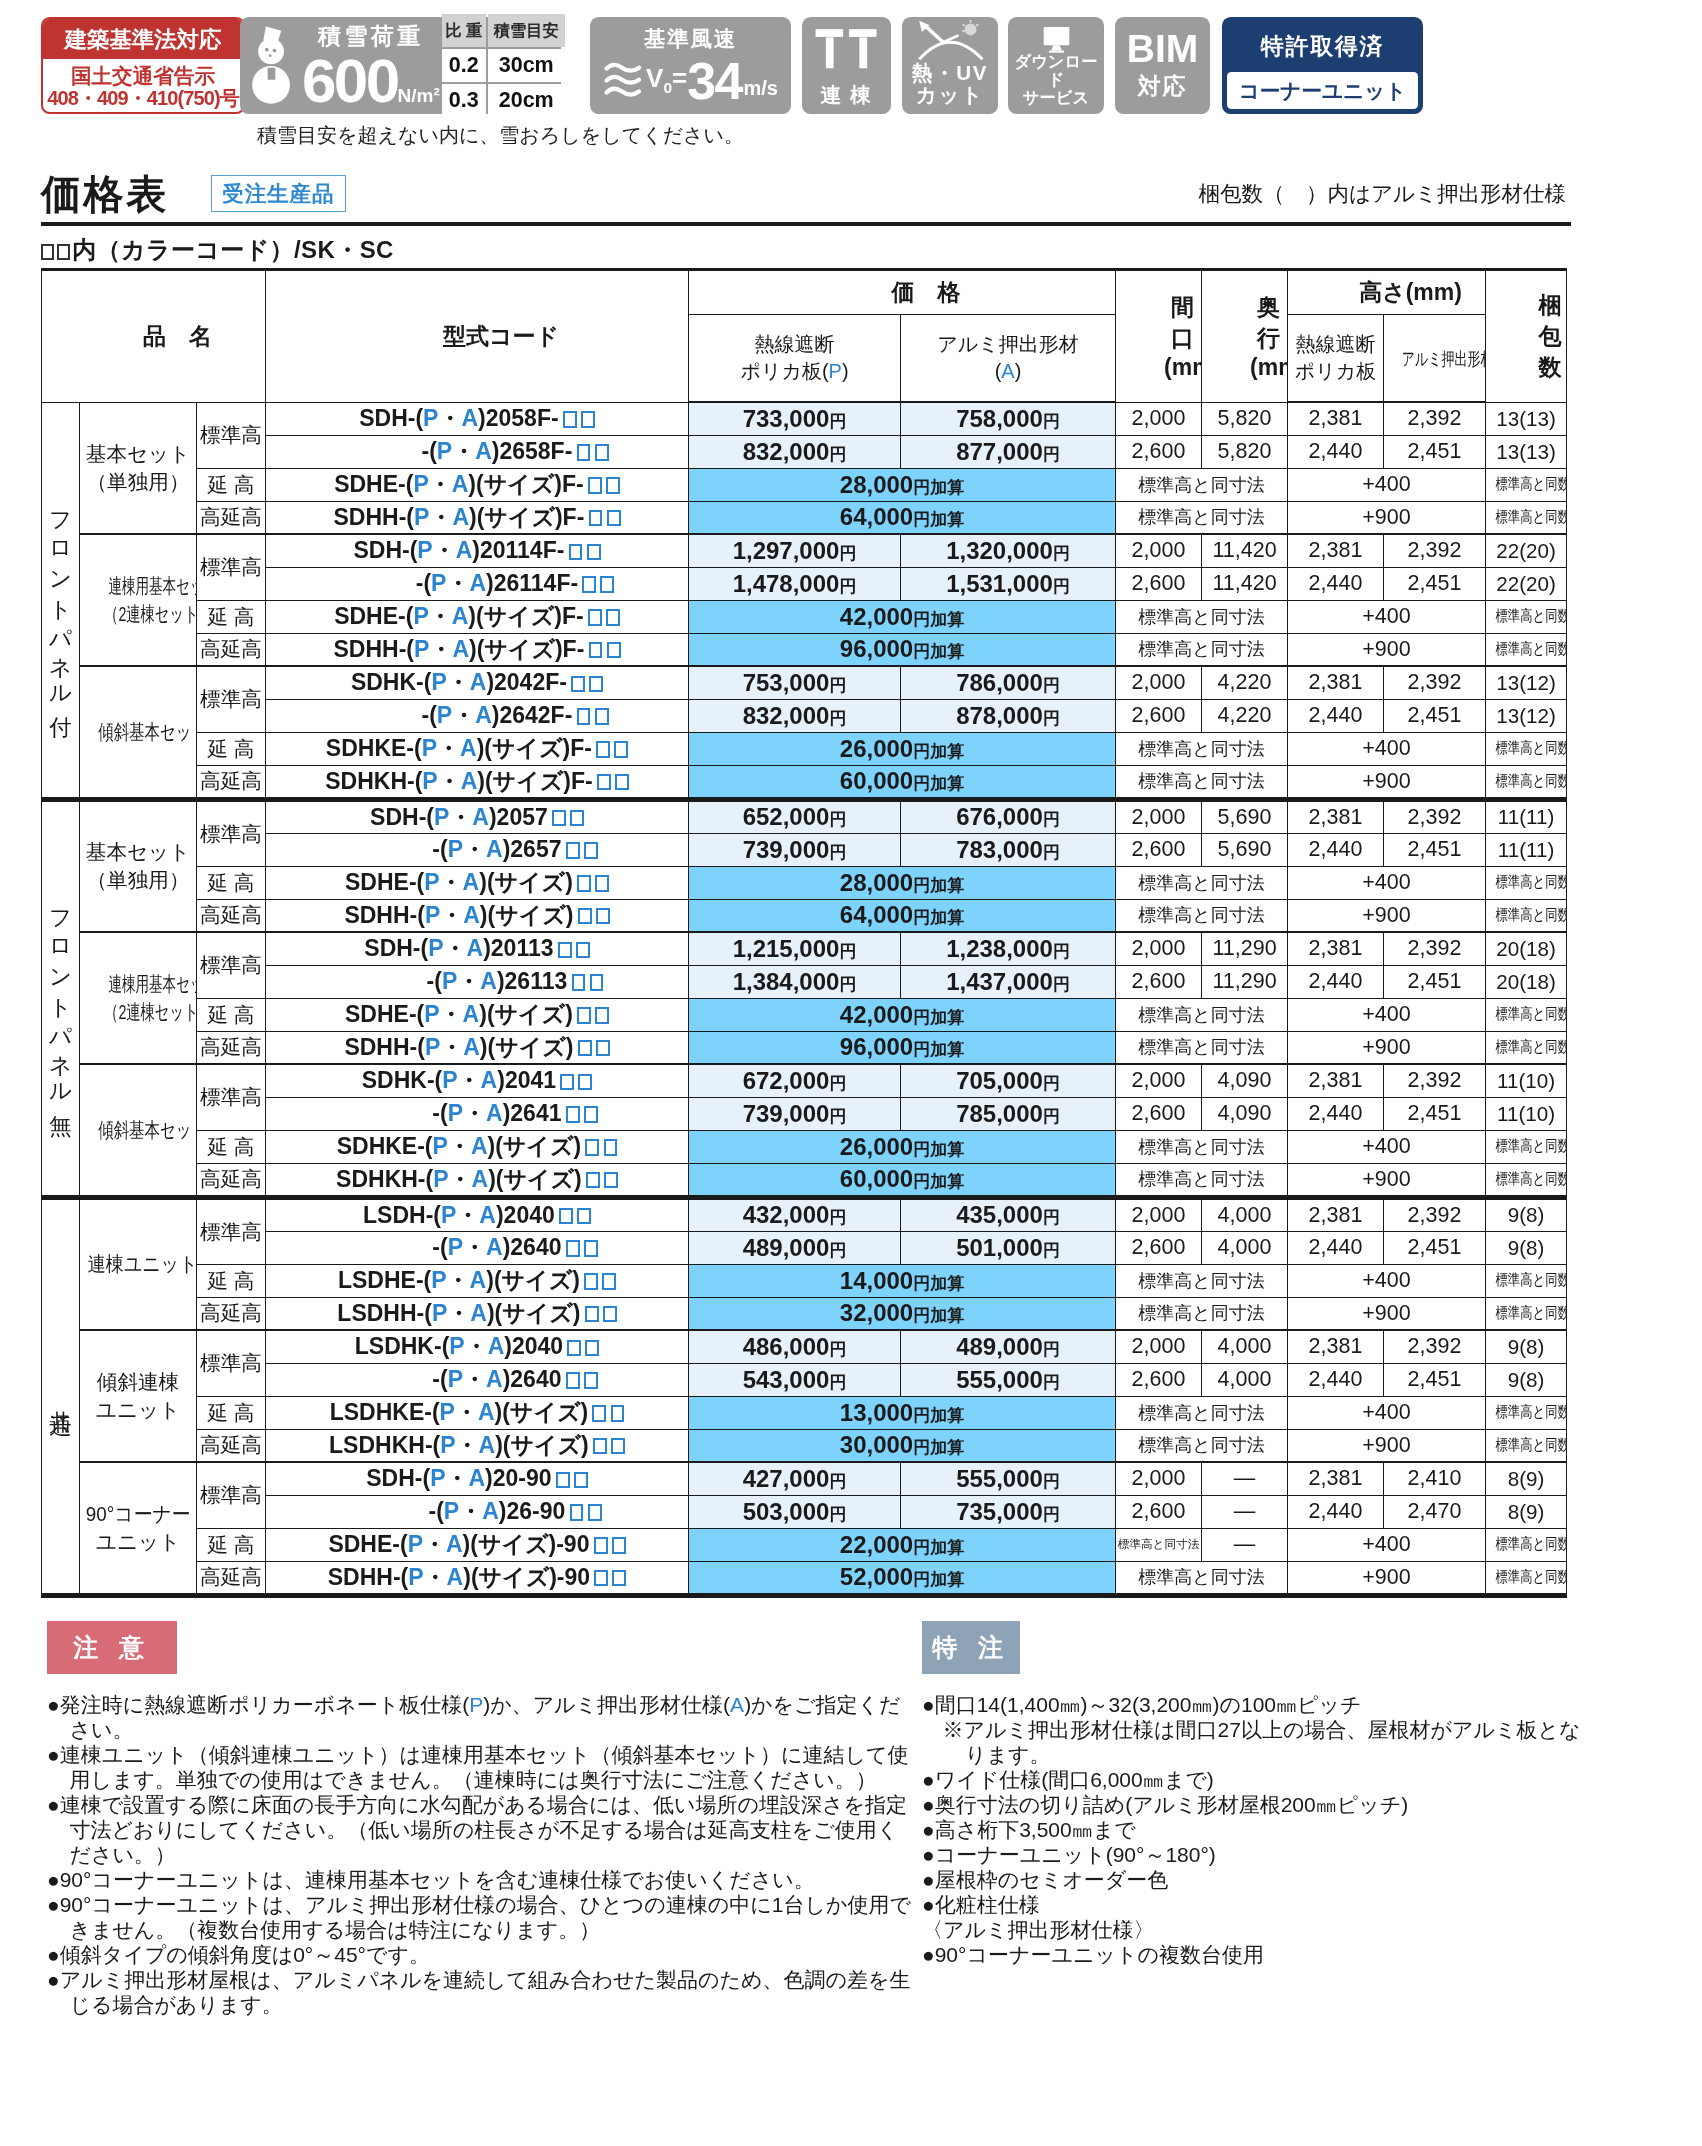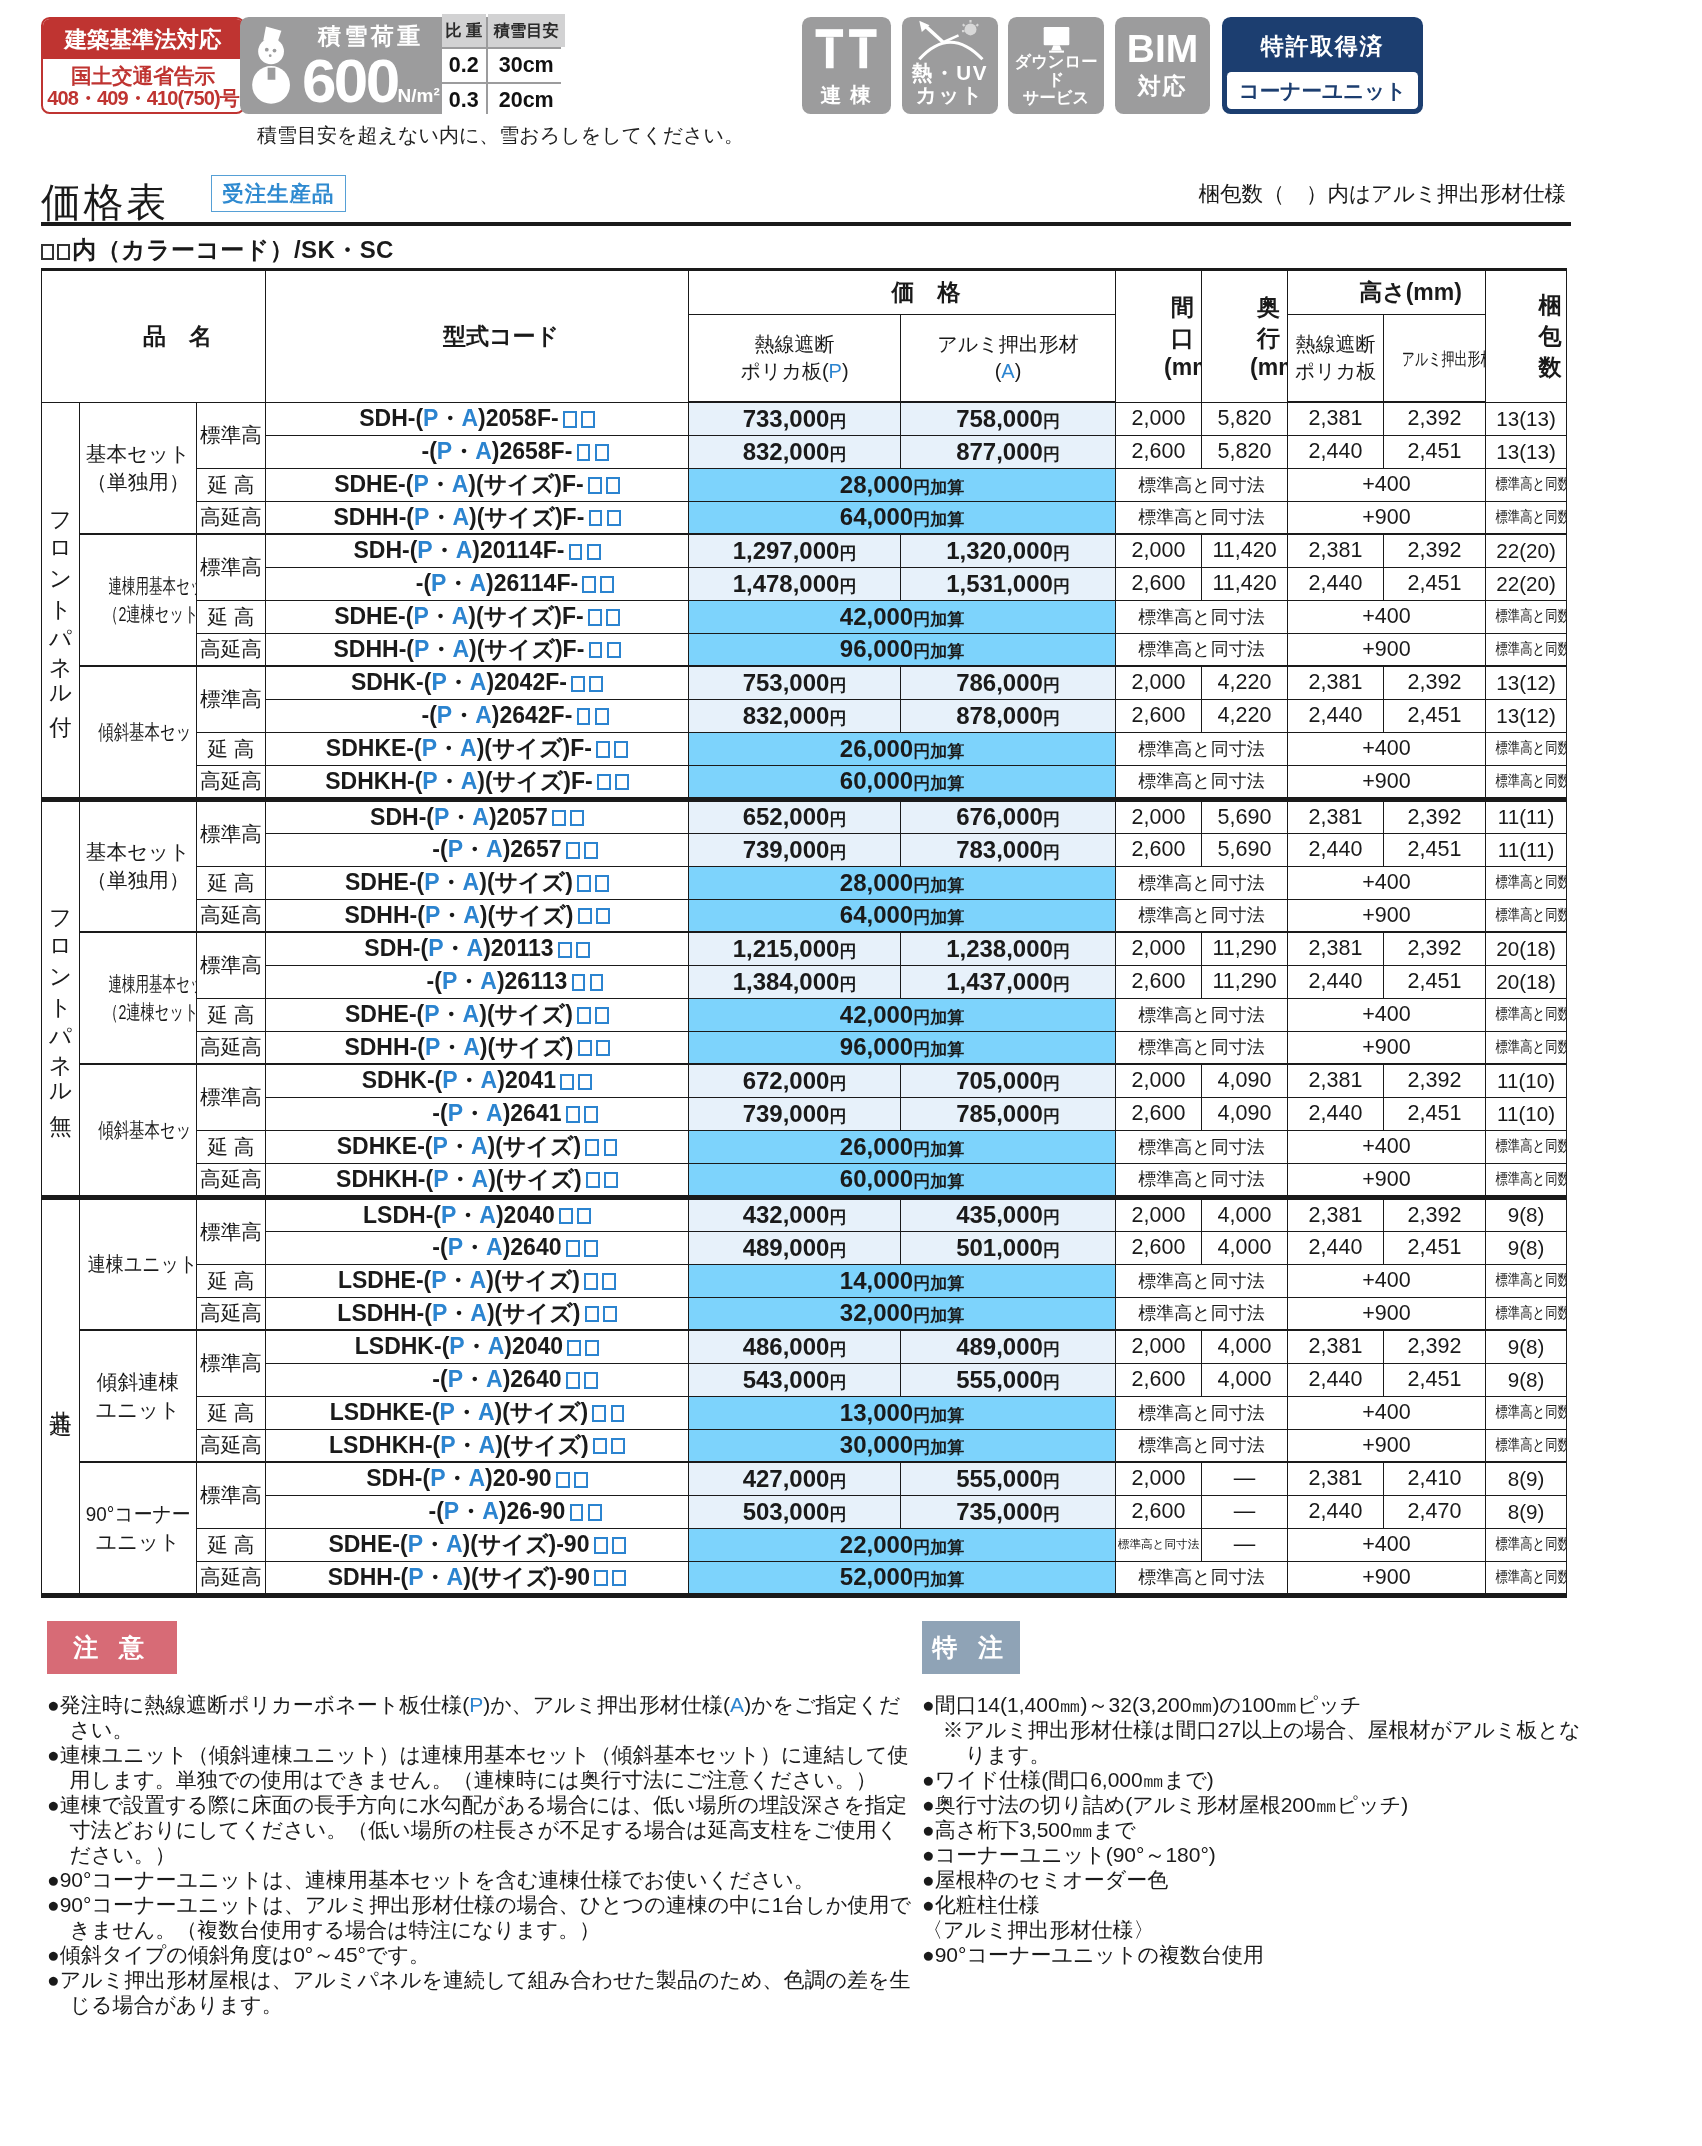--- a/index.html
+++ b/index.html
@@ -38,21 +38,21 @@
   .b-bim{left:1115px;width:95px;justify-content:center;padding:8px;}
   .icon-label{font-size:20.6px;font-weight:bold;letter-spacing:1.7px;line-height:1.1;text-align:center;}
   .icon-label.small{font-size:16.3px;letter-spacing:0;}
   .bim-big{font-size:39px;font-weight:bold;line-height:1;}
   .bim-sub{font-size:23px;font-weight:bold;letter-spacing:1.7px;margin-top:3.4px;}
   .b-patent{left:1222px;width:201px;background:#1c3e70;color:#fff;display:flex;flex-direction:column;justify-content:space-between;padding:0;}
   .patent-top{font-size:23px;font-weight:bold;text-align:center;letter-spacing:1.7px;padding-top:13.8px;}
   .patent-bot{margin:6.9px 5.2px 5.2px;background:#fff;color:#1c3e70;border-radius:4.3px;font-size:20.6px;font-weight:bold;text-align:center;padding:4.3px 0;}
   
   .title-row{position:absolute;left:41px;top:167px;width:1525px;height:48px;}
-  .h-title{position:absolute;left:0;top:8px;font-size:40px;font-weight:normal;letter-spacing:2.6px;}
+  .h-title{position:absolute;left:0;top:0;font-size:40px;font-weight:bold;letter-spacing:2.6px;}
   .h-tag{position:absolute;left:170px;top:7.7px;border:1.7px solid #56a0d6;color:#2f8ad0;font-size:21.5px;font-weight:bold;padding:3.4px 10.3px;letter-spacing:0.9px;}
   .h-note{position:absolute;right:0;top:12px;font-size:21.5px;}
   .rule{position:absolute;left:41px;top:222px;width:1530px;height:4.3px;background:#1a1a1a;}
   .colorcode{position:absolute;left:41px;top:234px;font-size:24px;font-weight:bold;letter-spacing:0.4px;}
   
   table.price{position:absolute;left:41px;top:268px;width:1525px;border-collapse:collapse;table-layout:fixed;
               border-top:3.4px solid #1a1a1a;border-bottom:5.2px solid #1a1a1a;}
   table.price th,table.price td{border:1.3px solid #1a1a1a;padding:0;text-align:center;vertical-align:middle;overflow:hidden;}
   thead tr.r1 th{height:43px;font-weight:bold;font-size:23px;padding-left:48px;}
   thead tr.r2 th{height:86px;font-weight:normal;font-size:20px;line-height:1.35;}
@@ -131,20 +131,33 @@
       </tr>
       <tr>
         <td class="v">0.3</td>
         <td class="v">20cm</td>
       </tr>
     </tbody>
       </table>
   </div>
   <div class="snow-caption">積雪目安を超えない内に、雪おろしをしてください。</div>
 
+  <div class="badge b-gray b-wind">
+    <div class="wind-title">基準風速</div>
+    <div class="wind-row">
+      <svg width="43" height="41" viewBox="0 0 50 48">
+        <path d="M4 10 Q 12 2, 22 9 T 42 9" stroke="#fff" stroke-width="5" fill="none" stroke-linecap="round"></path>
+        <path d="M4 24 Q 12 16, 22 23 T 42 23" stroke="#fff" stroke-width="5" fill="none" stroke-linecap="round"></path>
+        <path d="M4 38 Q 12 30, 22 37 T 42 37" stroke="#fff" stroke-width="5" fill="none" stroke-linecap="round"></path>
+      </svg>
+      <span class="wind-v"><span>V</span><sub>0</sub><span>=</span></span>
+      <span class="wind-num">34</span>
+      <span class="wind-unit">m/s</span>
+    </div>
+  </div>
 
   <div class="badge b-gray b-icon b-rento">
     <svg width="67" height="45" viewBox="0 0 78 52">
       <path d="M3 8 H35" stroke="#fff" stroke-width="9" fill="none"></path>
       <rect x="15" y="13" width="9" height="36" fill="#fff"></rect>
       <path d="M42 8 H74" stroke="#fff" stroke-width="9" fill="none"></path>
       <rect x="54" y="13" width="9" height="36" fill="#fff"></rect>
     </svg>
     <div class="icon-label">連 棟</div>
   </div>

